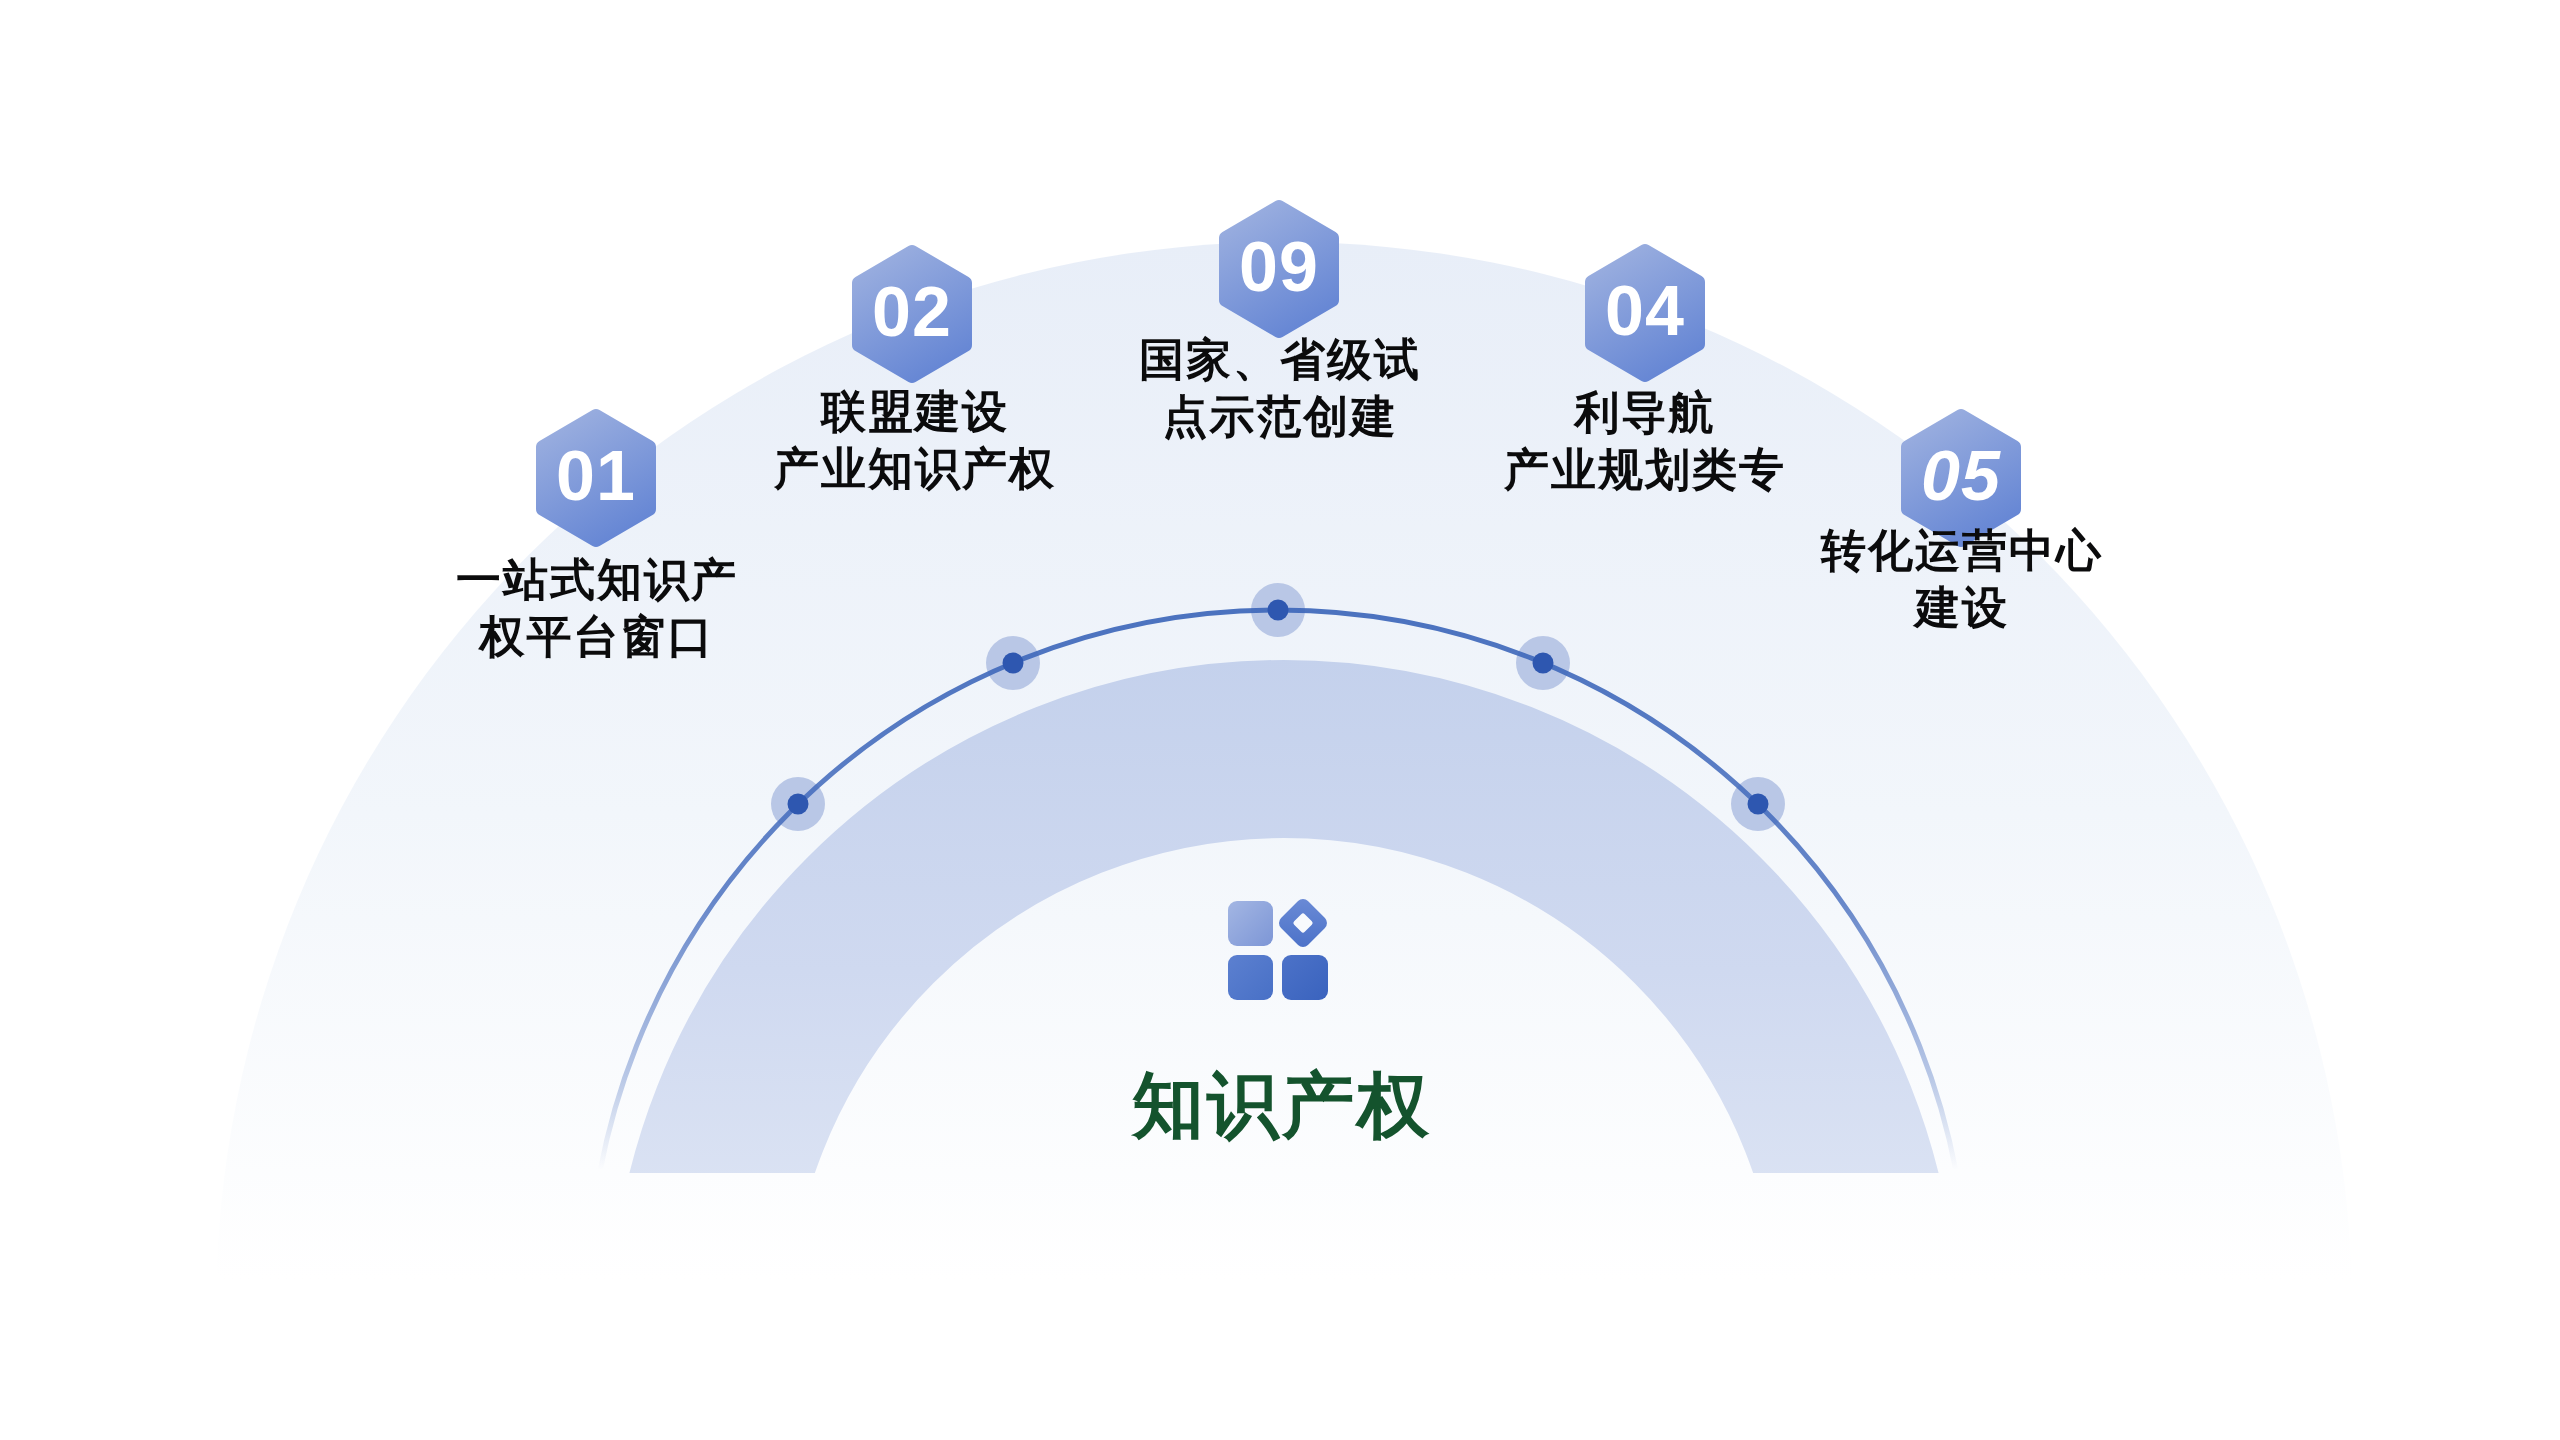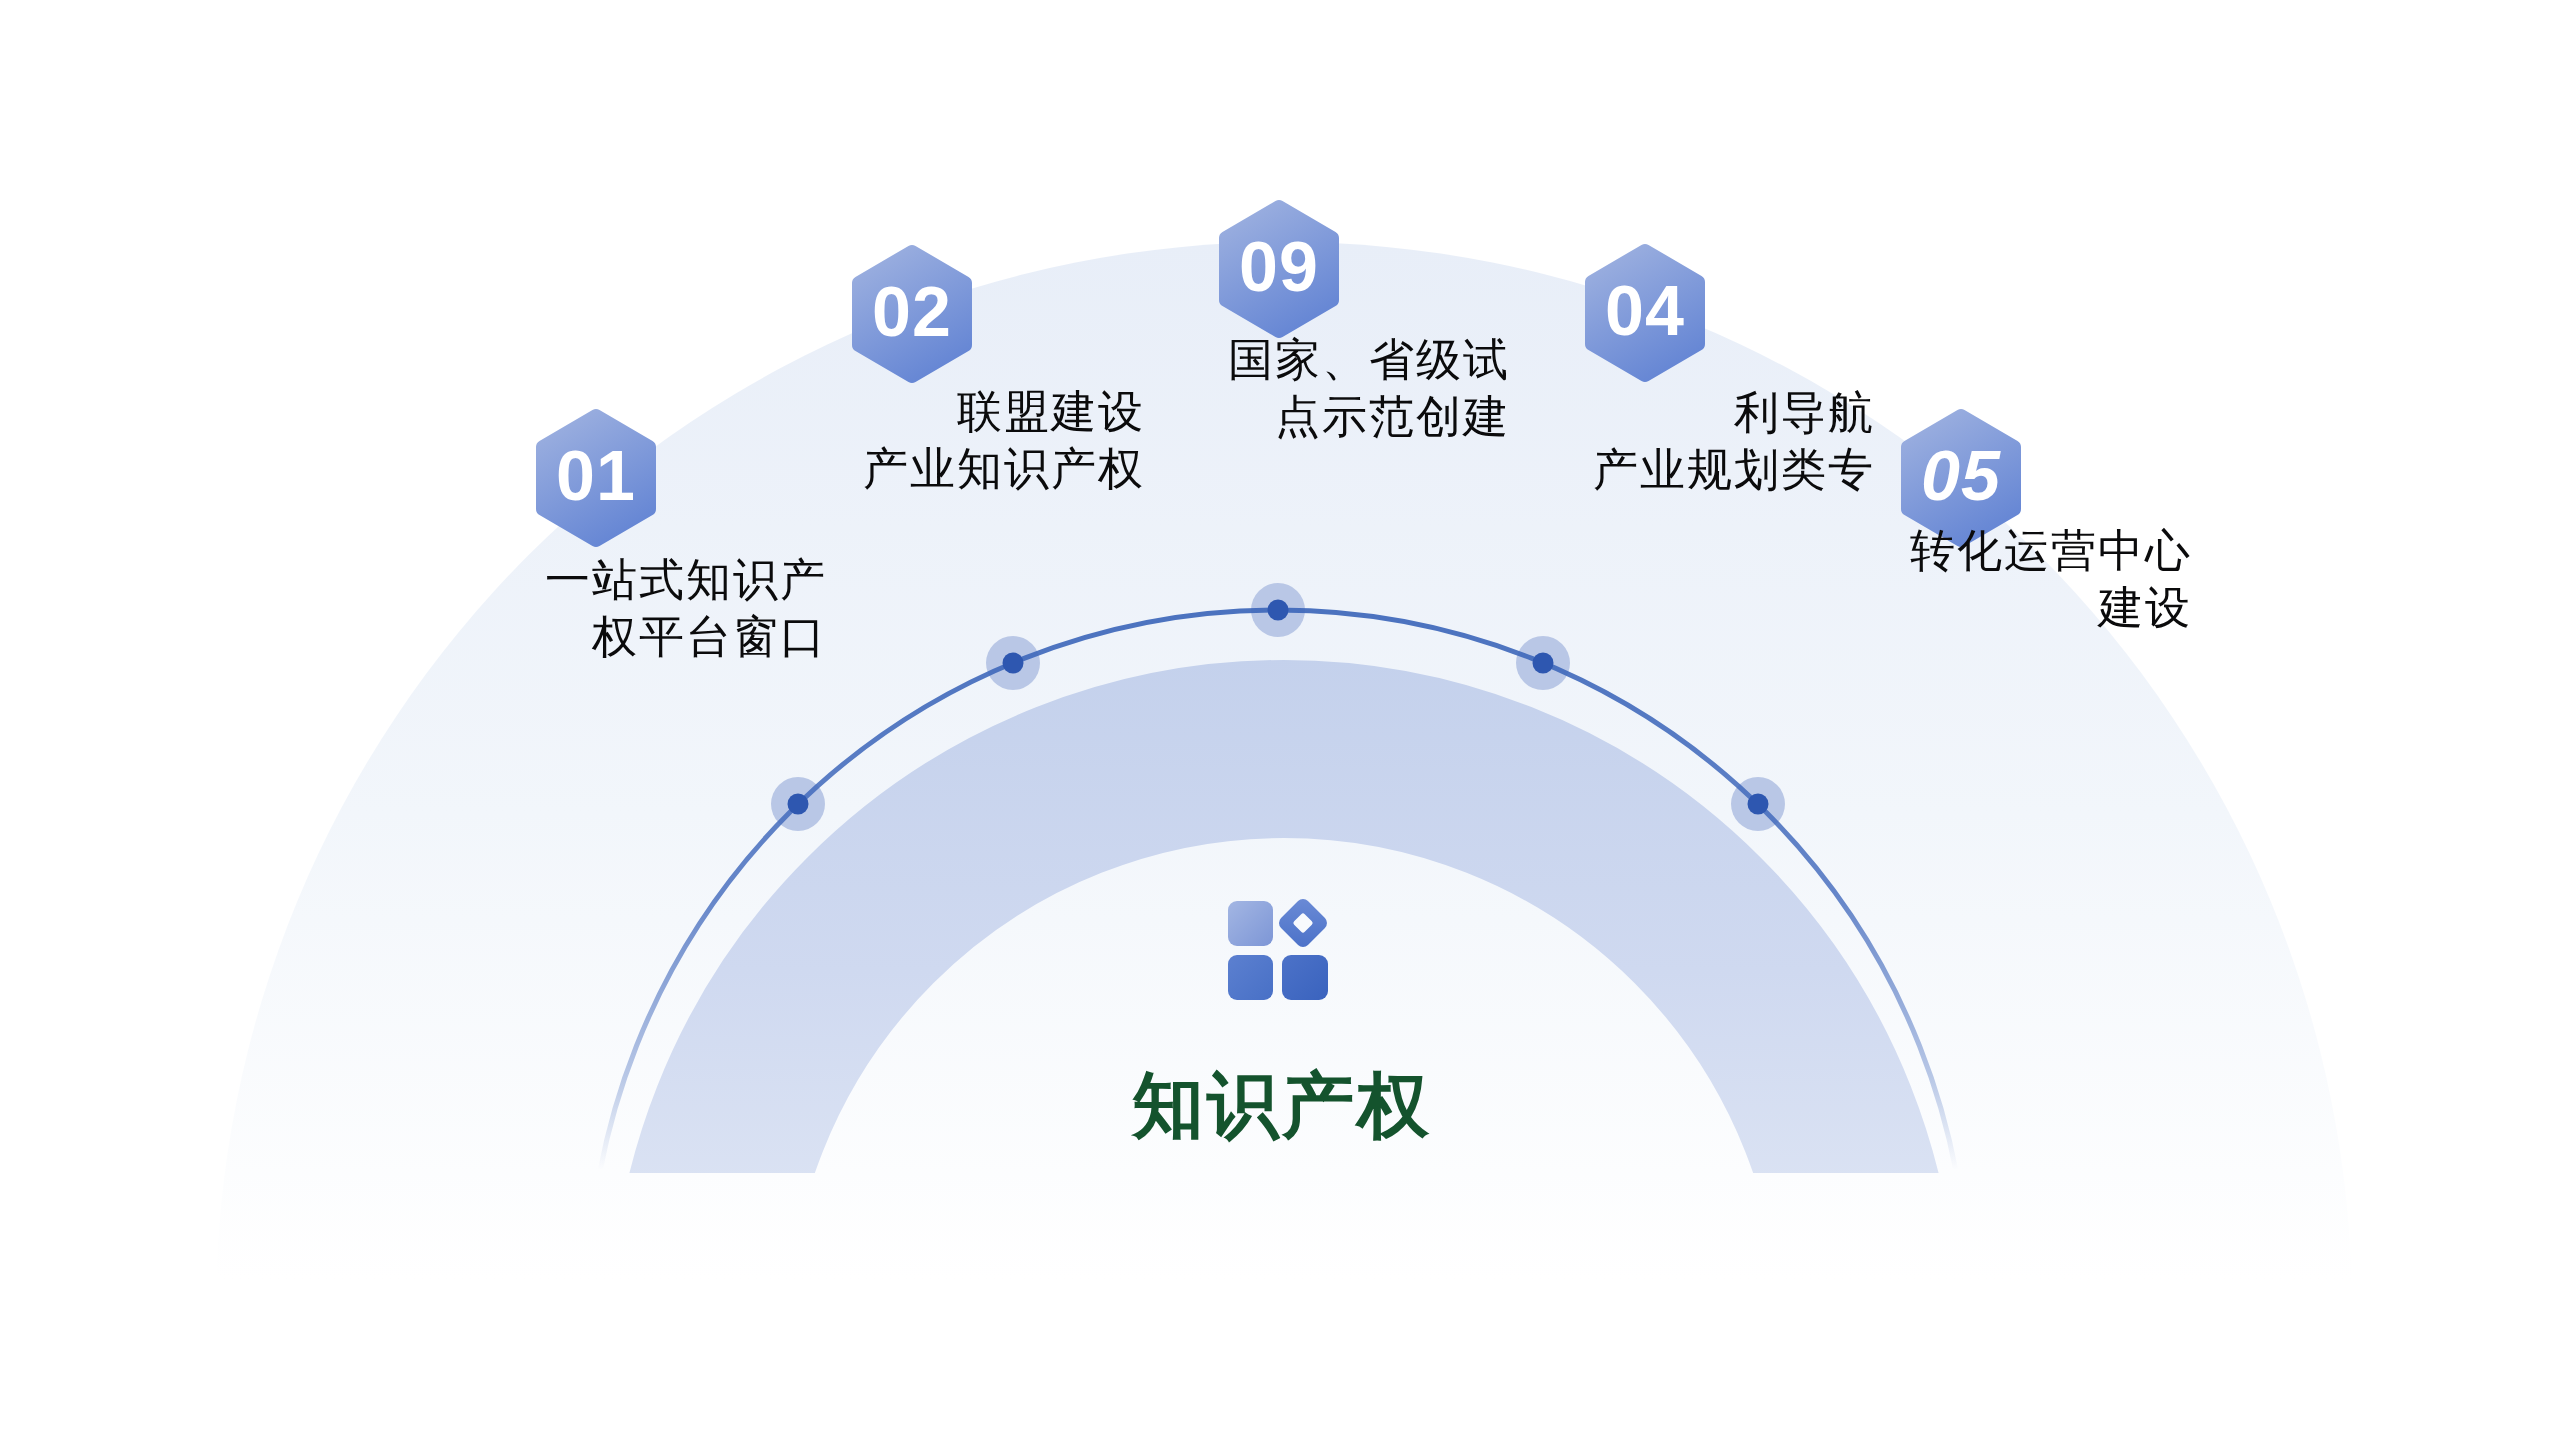--- a/index.html
+++ b/index.html
@@ -32,25 +32,25 @@
     font-size: 70px;
     font-weight: 700;
     letter-spacing: 1px;
     white-space: nowrap;
     text-align: center;
   }
   .step-label {
     position: absolute;
     transform: translateX(-50%);
     width: 460px;
-    text-align: right;
+    text-align: center;
     color: #0b0b0c;
     font-size: 45px;
     line-height: 57px;
-    font-weight: 400;
+    font-weight: 700;
     letter-spacing: 2px;
   }
   .center-title {
     position: absolute;
     left: 1282px;
     top: 1058px;
     transform: translateX(-50%);
     color: #14532d;
     font-size: 72px;
     font-weight: 700;

